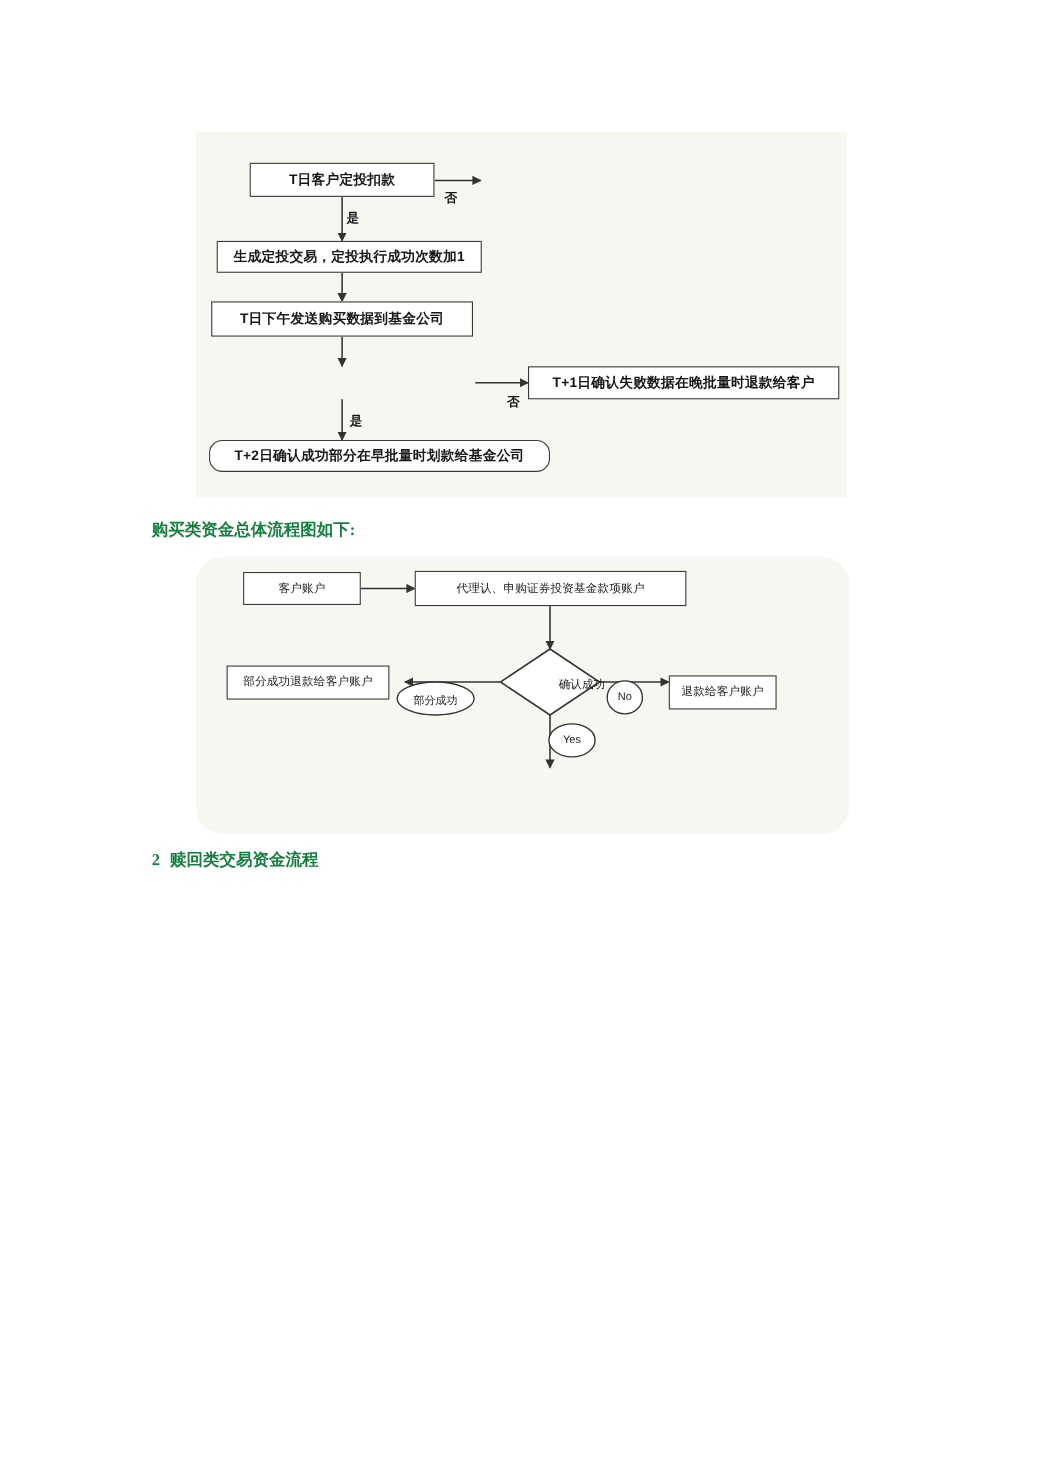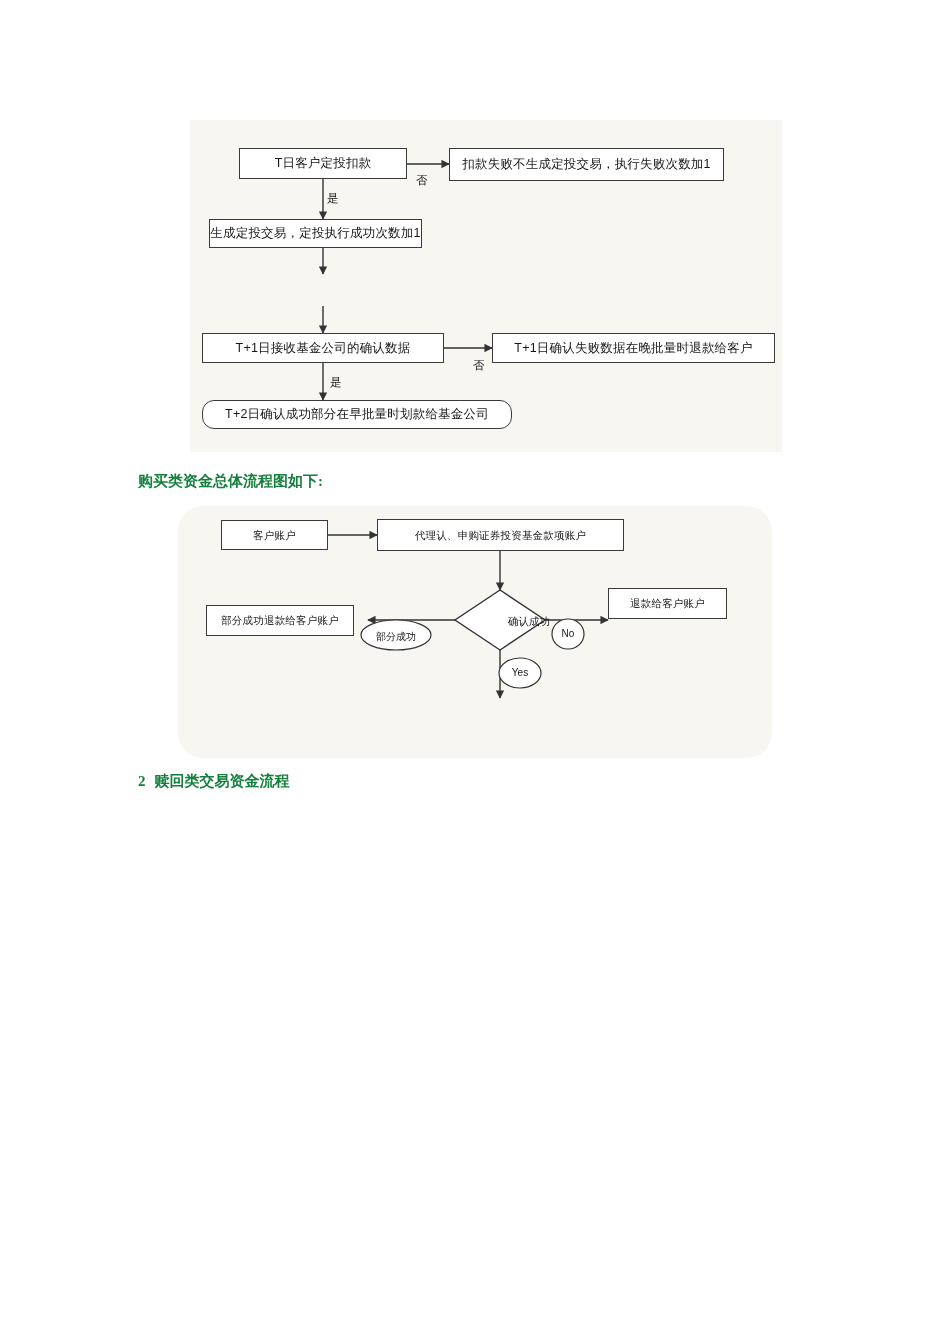--- a/index.html
+++ b/index.html
@@ -14,21 +14,21 @@
     font-family: "Liberation Sans", "DejaVu Sans", sans-serif;
     color: #1a1a1a;
     overflow: hidden;
   }
 
   
   .diagram-panel {
     position: absolute;
     background: #f7f6f1;
   }
-  #diagram-1 { left: 190px; top: 120px; width: 592px; height: 332px; }
+  #diagram-1 { left: 178px; top: 120px; width: 592px; height: 332px; font-weight: bold; }
   #diagram-2 { left: 178px; top: 506px; width: 594px; height: 252px; border-radius: 25px; }
 
   .diagram-panel svg {
     position: absolute;
     left: 0; top: 0;
     width: 100%;
     height: 100%;
     overflow: visible;
   }
 
@@ -46,31 +46,31 @@
     color: #17171a;
     letter-spacing: .2px;
     white-space: nowrap;
   }
   .d1 .node { font-size: 12.5px; }
   .d2 .node { font-size: 10.5px; }
 
   
   #n1-1 { left: 49px;  top: 28px;  width: 168px; height: 31px; }
   #n1-2 { left: 259px; top: 28px;  width: 275px; height: 33px; }
-  #n1-3 { left: 19px;  top: 99px;  width: 213px; height: 29px; }
+  #n1-3 { left: 19px;  top: 99px;  width: 241px; height: 29px; }
   #n1-4 { left: 14px;  top: 154px; width: 238px; height: 32px; }
   #n1-5 { left: 12px;  top: 213px; width: 242px; height: 30px; }
   #n1-6 { left: 302px; top: 213px; width: 283px; height: 30px; }
   #n1-7 { left: 12px;  top: 280px; width: 310px; height: 29px; border-radius: 12px; }
 
   
   #n2-1 { left: 43px;  top: 14px;  width: 107px; height: 30px; }
   #n2-2 { left: 199px; top: 13px;  width: 247px; height: 32px; }
   #n2-3 { left: 28px;  top: 99px;  width: 148px; height: 31px; }
-  #n2-4 { left: 430px; top: 82px;  width: 119px; height: 31px; }
+  #n2-4 { left: 430px; top: 108px;  width: 98px; height: 31px; }
   #n2-5 { left: 200px; top: 192px; width: 244px; height: 31px; }
 
   
   .diamond-label {
     position: absolute;
     font-size: 10.5px;
     color: #17171a;
     white-space: nowrap;
     text-align: right;
   }
@@ -135,23 +135,22 @@
 
       <path d="M 133 186 L 133 213"></path>
 
       <path d="M 254 228 L 302 228"></path>
 
       <path d="M 133 243 L 133 280"></path>
     </g>
   </svg>
 
   <div class="node" id="n1-1">T日客户定投扣款</div>
-  <div class="node" id="n1-2">扣款失败不生成定投交易，执行失败次数加1</div>
   <div class="node" id="n1-3">生成定投交易，定投执行成功次数加1</div>
-  <div class="node" id="n1-5">T+1日接收基金公司的确认数据</div>
+  <div class="node" id="n1-4">T日下午发送购买数据到基金公司</div>
   <div class="node" id="n1-6">T+1日确认失败数据在晚批量时退款给客户</div>
   <div class="node" id="n1-7">T+2日确认成功部分在早批量时划款给基金公司</div>
 
   <span class="edge-label" id="e1-no1">否</span>
   <span class="edge-label" id="e1-yes1">是</span>
   <span class="edge-label" id="e1-no2">否</span>
   <span class="edge-label" id="e1-yes2">是</span>
 </div>
 
 <div class="para" id="heading-mid">购买类资金总体流程图如下:</div>

